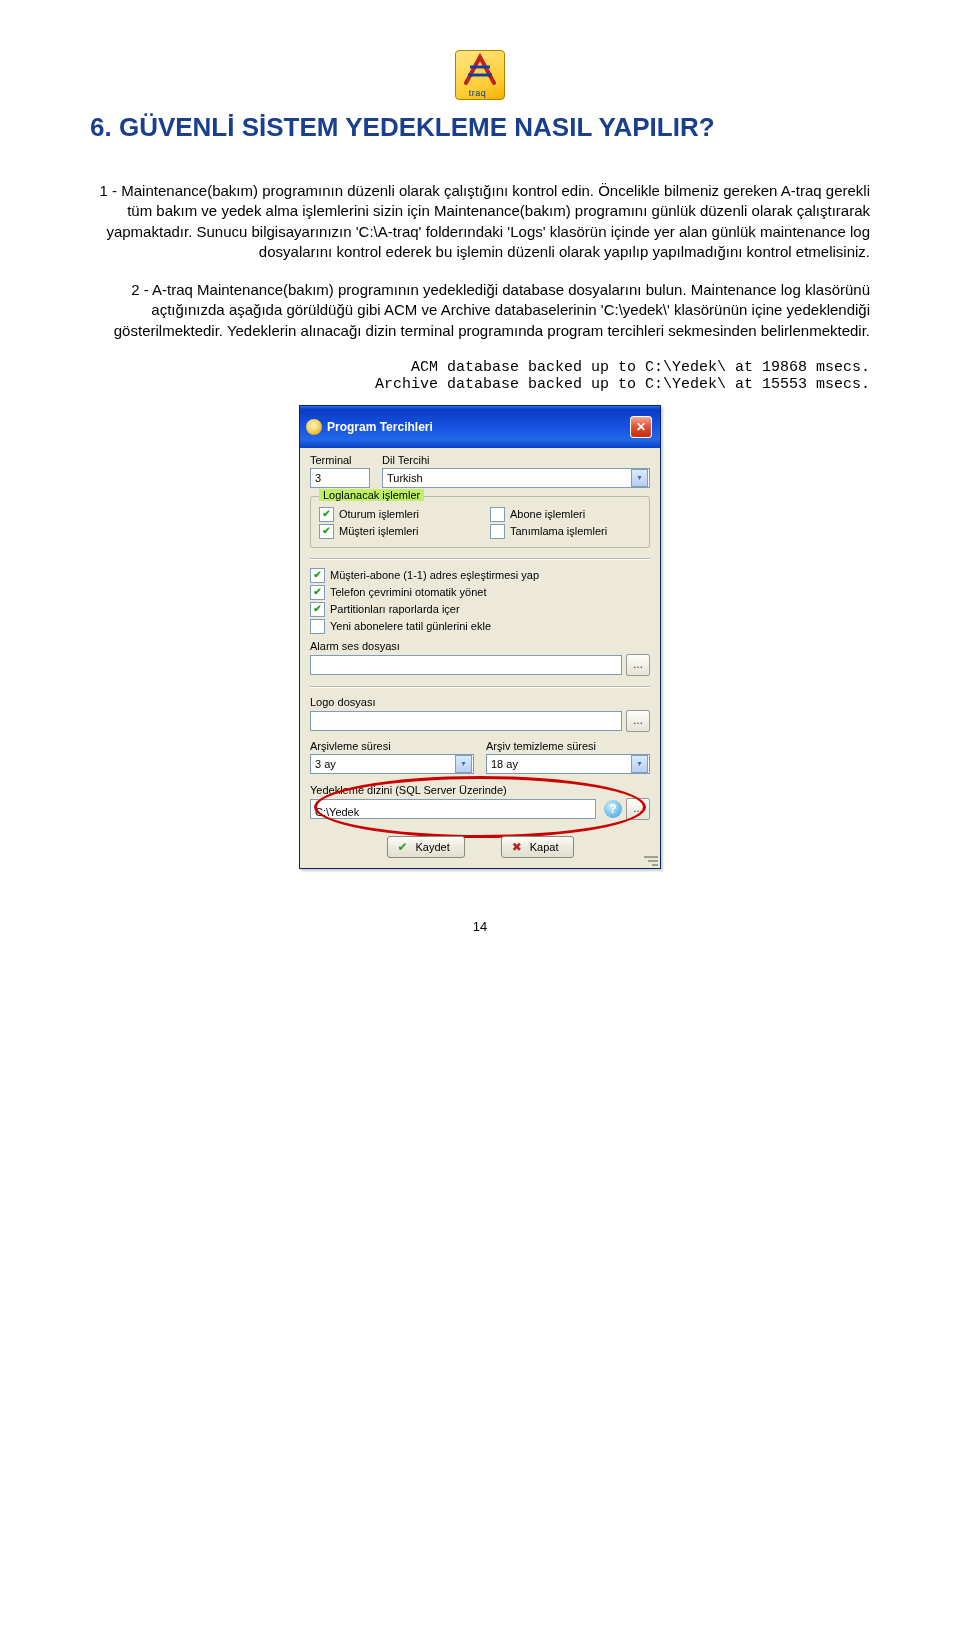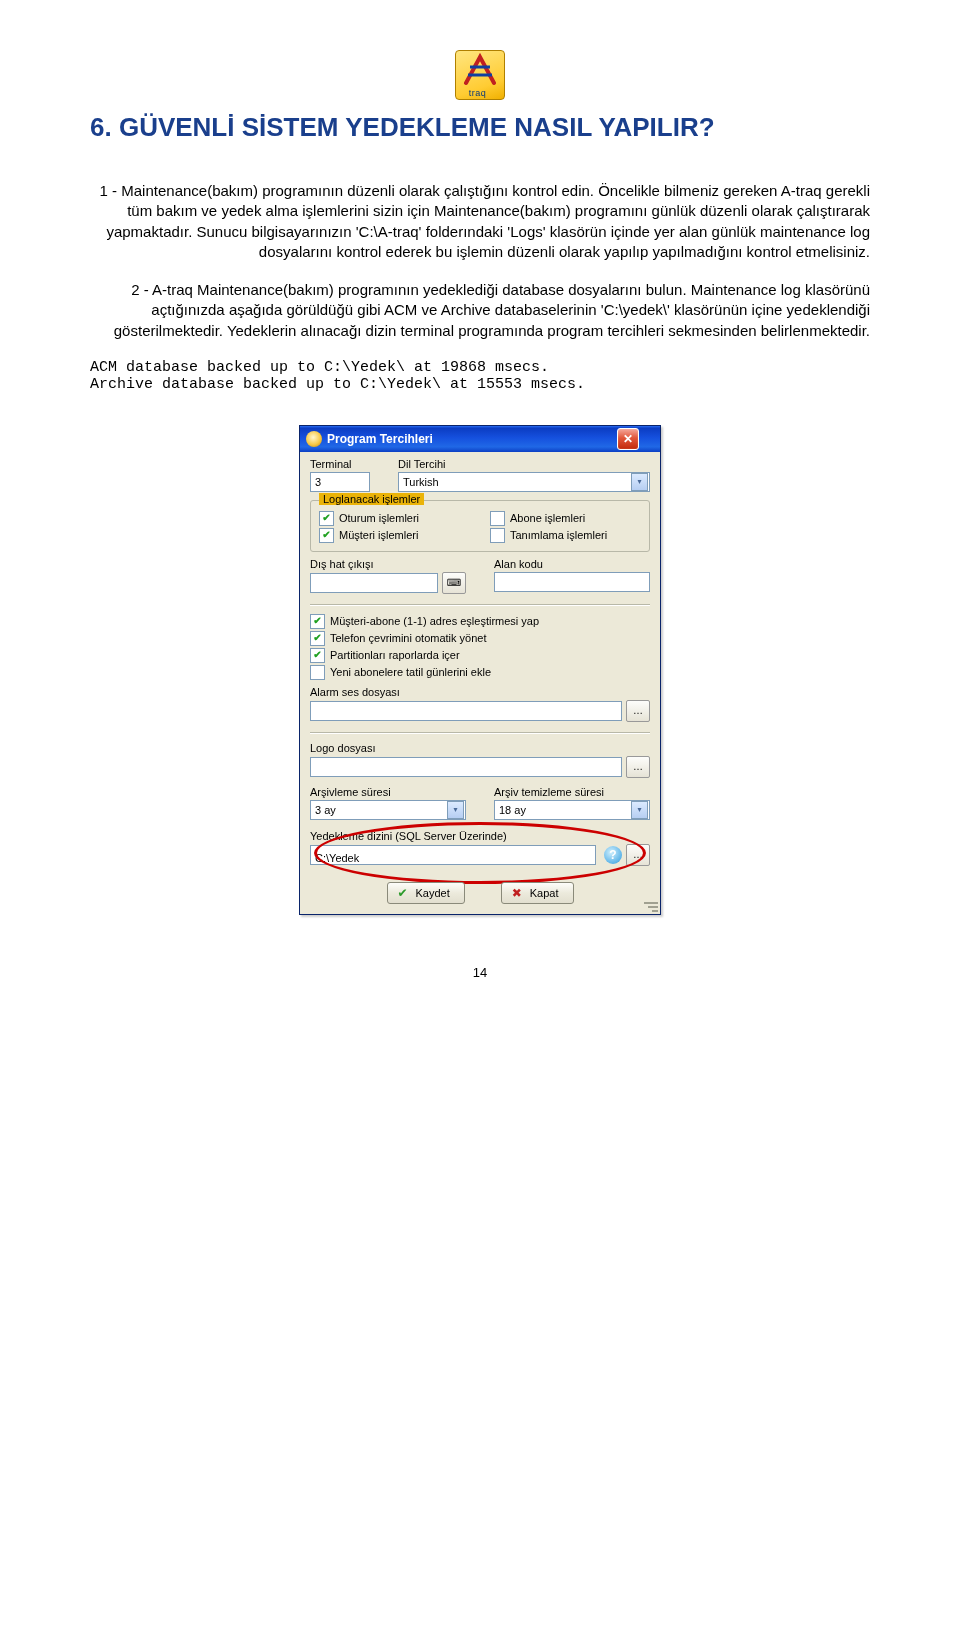--- a/index.html
+++ b/index.html
@@ -49,41 +49,42 @@
     font-family: 'Trebuchet MS', Tahoma, sans-serif;
     font-size: 15px;
     line-height: 1.35;
     margin: 0 0 18px 0;
     text-align: right;
   }
   .mono {
     font-family: 'Courier New', monospace;
     font-size: 15px;
     white-space: pre;
-    margin: 0 0 32px 0;
+    margin: 0 0 12px 0;
+    text-align: right;
   }
   .dialog-wrap { text-align: center; margin-top: 8px; }
   .dialog {
     display: inline-block;
     width: 360px;
     font-family: Tahoma, sans-serif;
     font-size: 11px;
     text-align: left;
     border: 1px solid #0a246a;
     box-shadow: 2px 2px 2px rgba(0,0,0,0.2);
     background: #ece9d8;
     position: relative;
   }
   .titlebar {
     background: linear-gradient(to bottom,#2a6ef5 0%,#0b3cc2 8%,#1550de 45%,#2068e6 80%,#0c3fc4 100%);
     color: #fff;
-    height: 26px;
+    height: 42px;
     display: flex;
     align-items: center;
-    padding: 0 21px 0 6px;
+    padding: 0 8px 0 6px;
     font-weight: bold;
     font-size: 12px;
     position: relative;
     text-align: right;
   }
   .titlebar .ticon {
     width: 16px; height: 16px; margin-right:5px;
     background: radial-gradient(circle at 45% 40%, #fff8d0 0%, #f6c948 55%, #c07d00 100%);
     border-radius: 50%;
   }
@@ -91,21 +92,21 @@
   .close-btn {
     width: 20px; height: 20px;
     background: linear-gradient(to bottom,#f5a79a,#e1563b 45%,#c22a0b);
     border:1px solid #fff;
     border-radius:3px;
     display:flex; align-items:center; justify-content:center;
     color:#fff; font-weight:bold; font-size:12px;
     box-shadow: inset 0 0 1px rgba(255,255,255,0.6);
   }
   .dlg-body { padding: 6px 10px 10px 10px; }
-  .row { display:flex; gap:28px; margin-bottom:6px; }
+  .row { display:flex; gap:12px; margin-bottom:6px; }
   .col { flex:1; }
   .lbl {
     font-size:11px; color:#000; display:block; margin-bottom:2px;
   }
   .input {
     background:#fff; border:1px solid #7f9db9; height:20px;
     padding:0 4px; font-size:11px; display:flex; align-items:center;
     box-sizing:border-box;
   }
   .input.select { justify-content:space-between; }
@@ -117,21 +118,21 @@
     margin-right:-3px;
     font-size:8px; color:#4a6a99;
   }
   .group {
     border:1px solid #b8b8a8; border-radius:3px;
     padding:8px 8px 6px 8px; margin:8px 0 6px 0;
     position:relative;
   }
   .group .g-title {
     position:absolute; top:-8px; left:8px;
-    background:#eab308; padding:0 4px; font-size:11px;
+    background:#bef264; padding:0 4px; font-size:11px;
   }
   .chk-row { display:flex; gap:20px; }
   .chk { display:flex; align-items:center; gap:5px; font-size:11px; margin:2px 0;}
   .box {
     width:13px;height:13px;background:#fff;border:1px solid #7f9db9;
     display:flex;align-items:center;justify-content:center;
     font-size:10px;color:#21a121;font-weight:bold;line-height:1;
   }
   .icon-btn {
     width:22px;height:20px;border:1px solid #999;
@@ -239,33 +240,20 @@
                   <span>Abone işlemleri</span>
                 </label>
               <label class="chk">
                   <span class="box"></span>
                   <span>Tanımlama işlemleri</span>
                 </label>
             </div>
           </div>
         </div>
 
-        <div class="row">
-          <div class="col">
-            <span class="lbl">Dış hat çıkışı</span>
-            <div class="input-w-icons">
-              <div class="input" style="flex:1"></div>
-              <span class="icon-btn">⌨</span>
-            </div>
-          </div>
-          <div class="col">
-            <span class="lbl">Alan kodu</span>
-            <div class="input"></div>
-          </div>
-        </div>
 
 
         <div class="hr" style="margin-top:10px;"></div>
 
         <label class="chk">
             <span class="box">✔</span>
             <span>Müşteri-abone (1-1) adres eşleştirmesi yap</span>
           </label>
         <label class="chk">
             <span class="box">✔</span>

